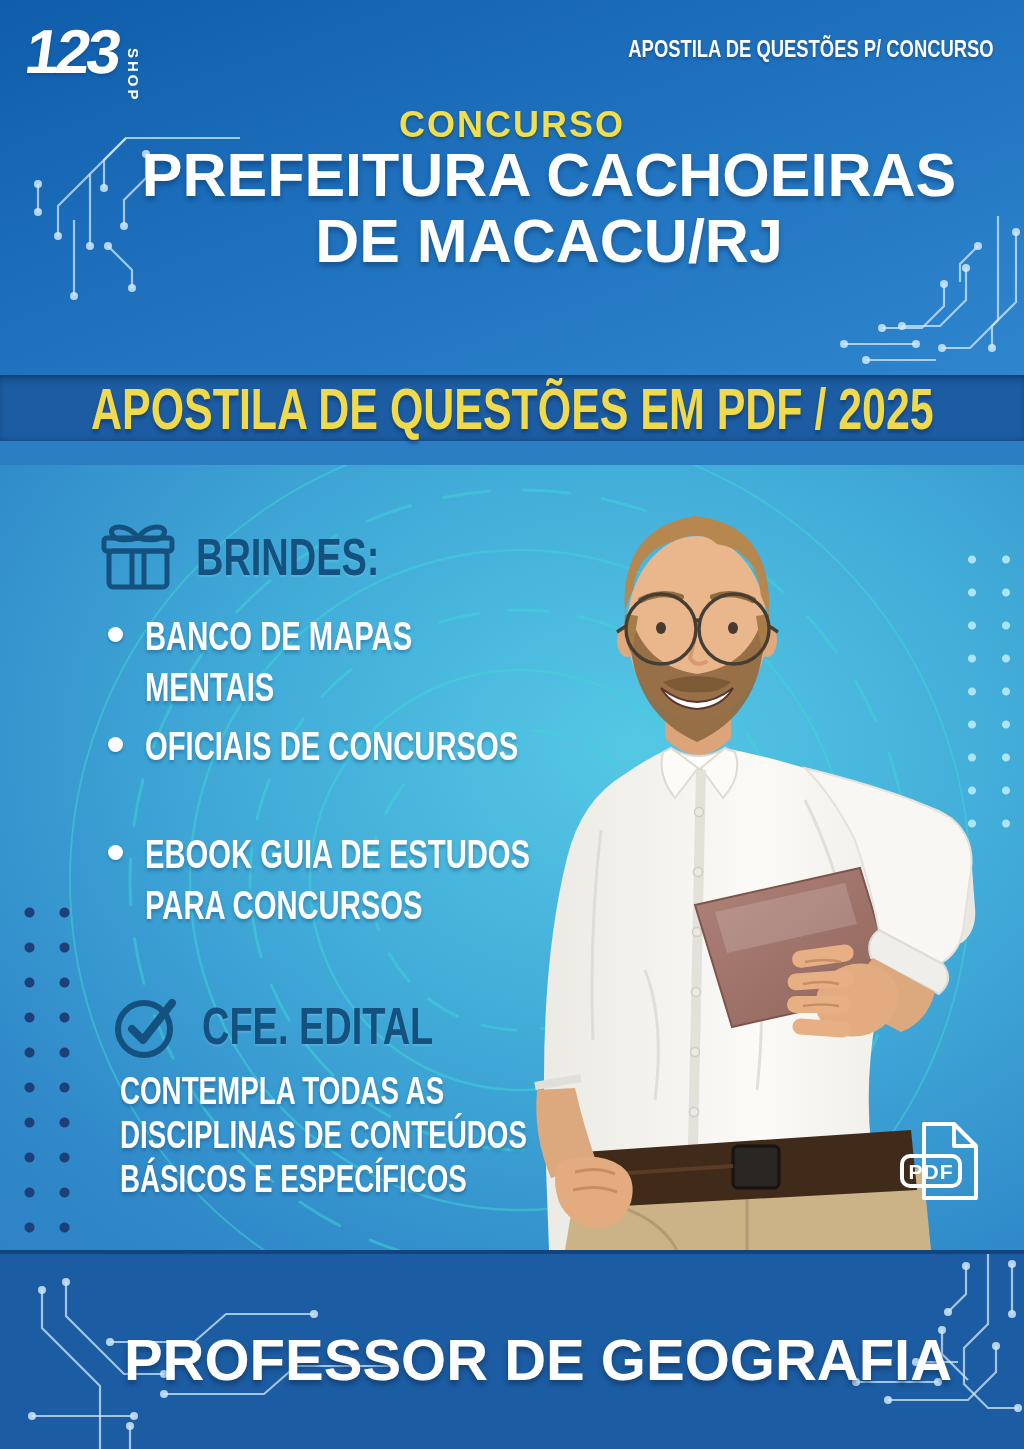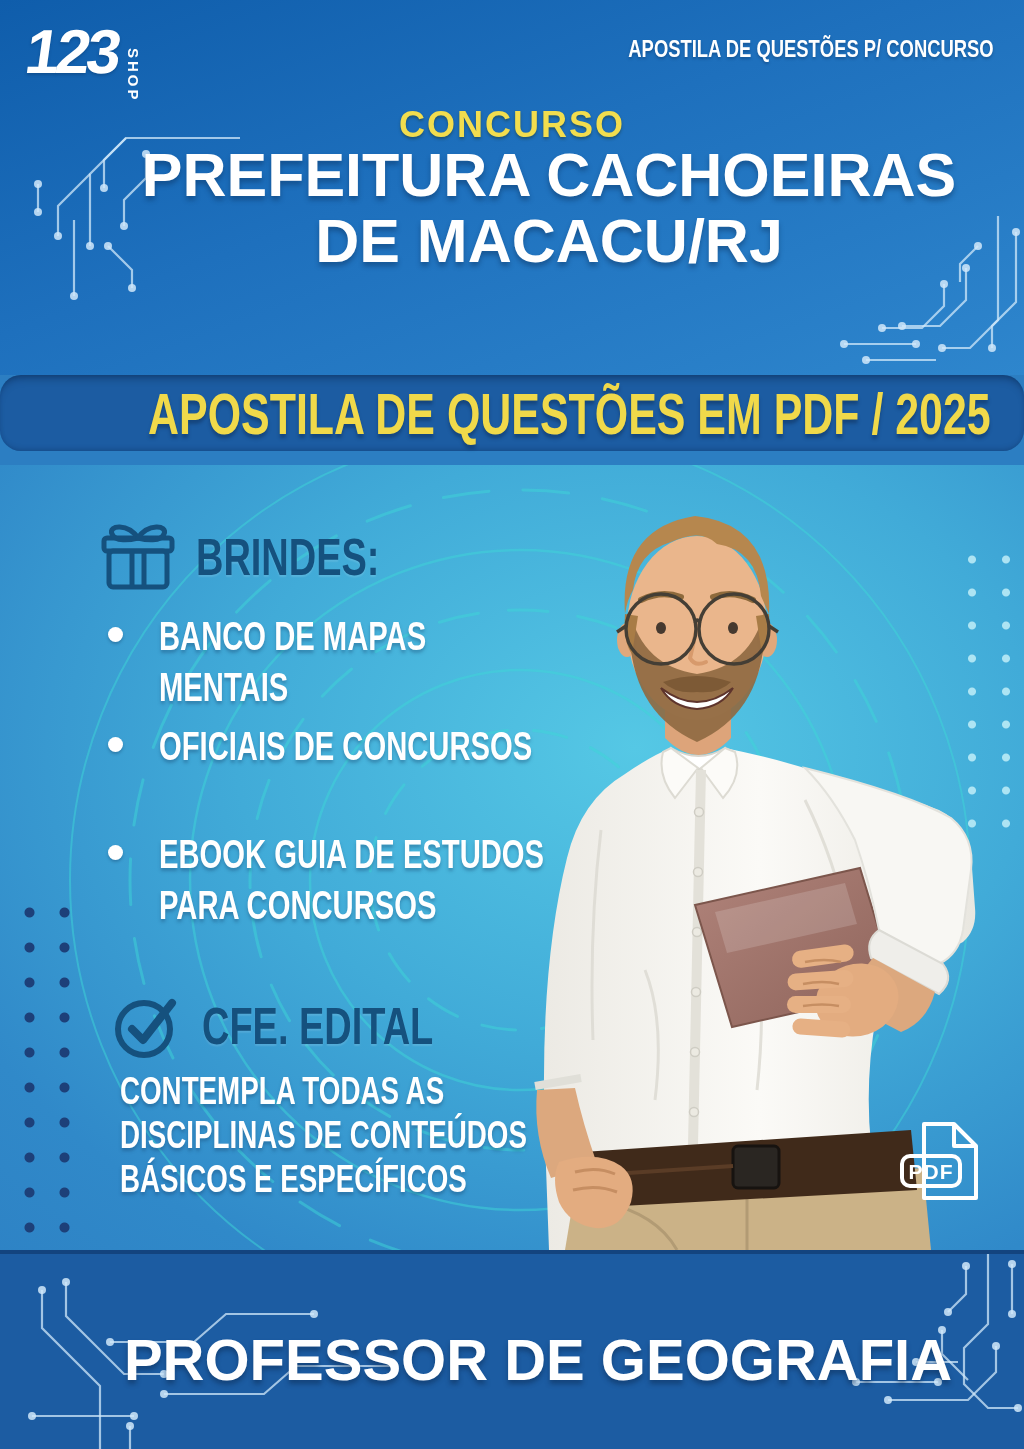--- a/index.html
+++ b/index.html
@@ -7,24 +7,24 @@
     position:relative; width:1024px; height:1449px; overflow:hidden;
     font-family:"Liberation Sans", sans-serif;
     background:#2c7ec2;
   }
   
   .sec-top {
     position:absolute; left:0; top:0; width:1024px; height:375px;
     background:linear-gradient(160deg,#0f5dab 0%,#1e70bd 45%,#2e86cd 100%);
   }
   .banner1 {
-    position:absolute; left:0; top:375px; width:1024px; height:76px;
+    position:absolute; left:0; top:375px; width:1024px; height:66px;
     background:#1c5ca2;
     box-shadow: inset 0 7px 9px -5px rgba(0,20,50,.5), inset 0 -4px 6px -4px rgba(0,20,50,.35);
-    display:flex; align-items:center; justify-content:flex-start;border-radius:21px;
+    display:flex; align-items:center; justify-content:center;
   }
   .sec-mid {
     position:absolute; left:0; top:465px; width:1024px; height:786px; overflow:hidden;
     background:
       radial-gradient(1050px 800px at 62% 36%, #55c8e5 0%, #41abd8 38%, #3089c9 72%, #2c7ec2 100%);
   }
   .banner2 {
     position:absolute; left:0; top:1250px; width:1024px; height:199px;
     background:#1c5ca2; border-top:4px solid rgba(8,40,84,.45); box-sizing:border-box;
   }
@@ -63,21 +63,21 @@
   .banner1-text {
     color:#f0d94a; font-size:58px;
     text-shadow:0 4px 4px rgba(10,30,60,.35);
   }
   
   .brindes-row { position:absolute; left:100px; top:56px; display:flex; align-items:center; gap:20px; z-index:3; }
   .brindes-heading, .edital-heading {
     color:#15517e; font-size:52px;
     text-shadow:0 2px 2px rgba(255,255,255,.12);
   }
-  .list-item { position:absolute; display:flex; gap:36px; z-index:3; }
+  .list-item { position:absolute; display:flex; gap:22px; z-index:3; }
   .bullet-dot { width:15px; height:15px; border-radius:50%; background:#fff; margin-top:16px; flex:none;
     box-shadow:0 2px 3px rgba(20,60,100,.35); }
   .item-text { color:#fff; font-size:40px; line-height:51px; font-weight:bold;
     text-shadow:0 3px 4px rgba(20,60,100,.35); }
   .item-1 { left:108px; top:146px; }
   .item-2 { left:108px; top:256px; }
   .item-3 { left:108px; top:364px;text-decoration:underline; }
   .edital-row { position:absolute; left:112px; top:528px; display:flex; align-items:center; gap:20px; z-index:3; }
   .edital-paragraph { position:absolute; left:120px; top:604px; z-index:3;
     color:#fff; font-size:38px; line-height:44px; font-weight:bold;

